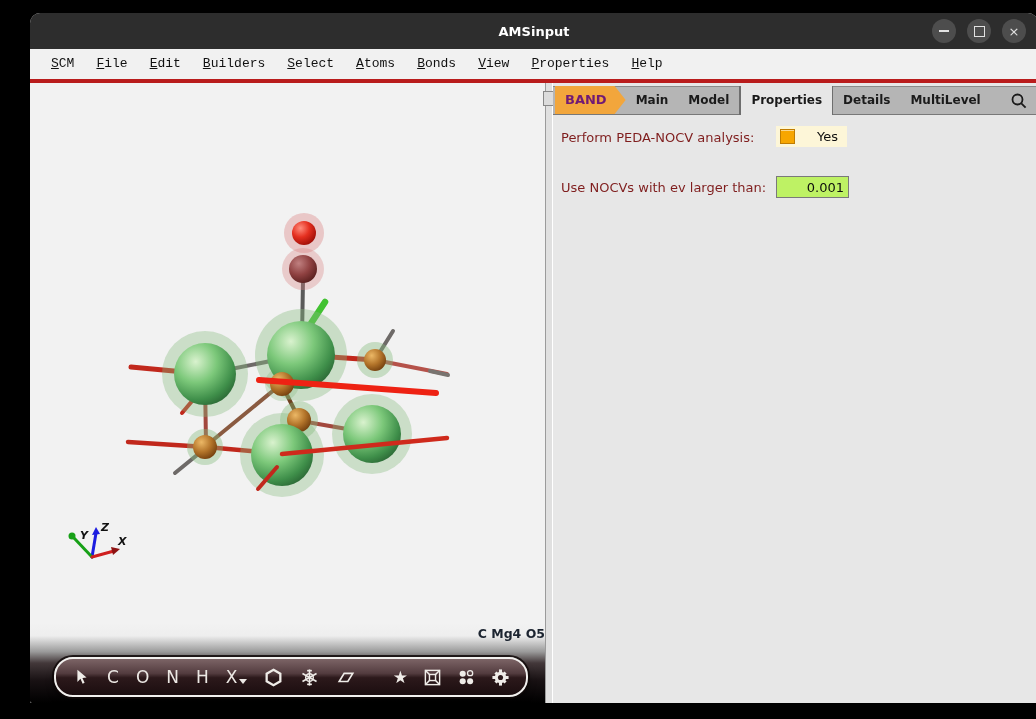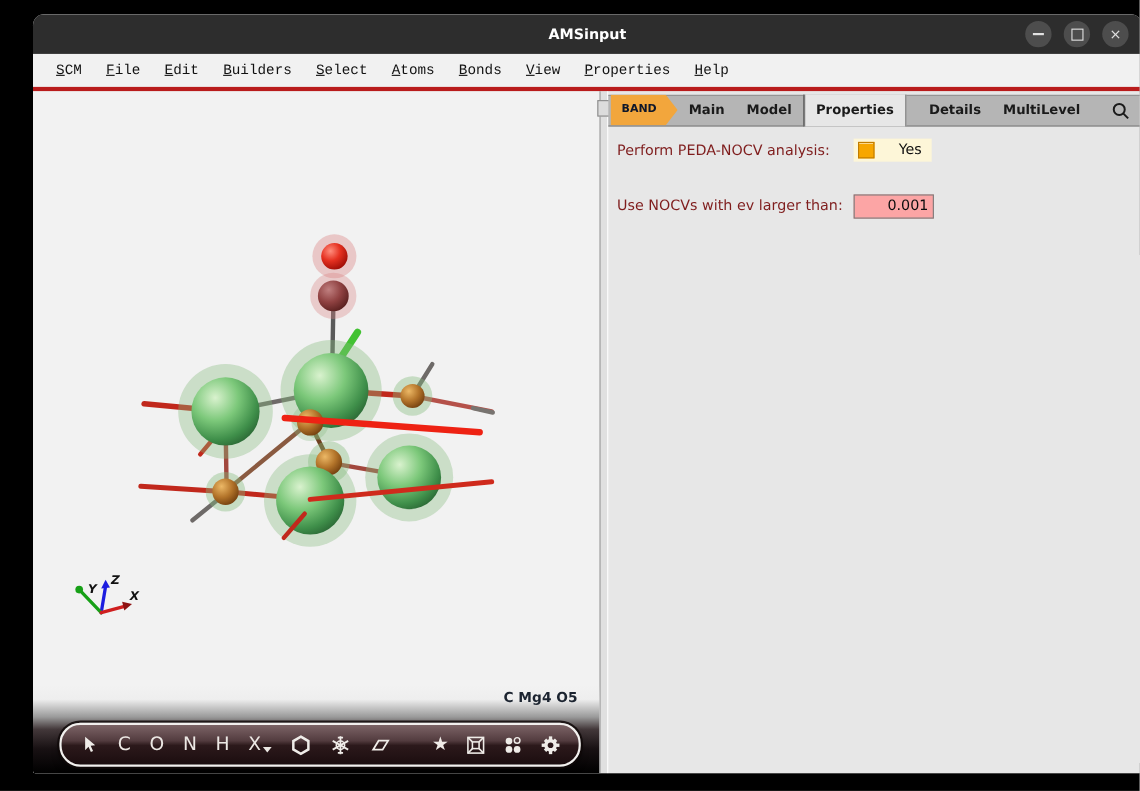--- a/index.html
+++ b/index.html
@@ -23,32 +23,32 @@
   .maxbox{display:block;width:9px;height:9px;border:1.5px solid #e2e2e2;}
   
   .menubar{flex:0 0 30px;background:#f1f1f1;border-bottom:4px solid #b91c1c;
     display:flex;align-items:center;padding-left:10px;font-family:Liberation Mono, monospace;}
   .menuitem{display:inline-block;font-size:13px;color:#111;padding:0 11px;line-height:30px;}
   .menuitem::first-letter{text-decoration:underline;}
   
   .content{flex:1;display:flex;min-height:0;}
   .viewer{flex:0 0 515px;width:515px;position:relative;background:#f2f2f2;overflow:hidden;}
   .molsvg{position:absolute;left:0;top:0;}
-  .formula{position:absolute;right:20px;top:543px;font-size:12.5px;font-weight:bold;color:#1c2430;z-index:3;}
+  .formula{position:absolute;right:0;top:543px;font-size:12.5px;font-weight:bold;color:#1c2430;z-index:3;}
   
   .sash{flex:0 0 6px;width:6px;background:#e0e0e0;border-left:1px solid #9b9b9b;
     border-right:1px solid #ffffff;position:relative;}
   .sash-handle{position:absolute;top:8px;left:-3px;width:10px;height:13px;
     background:#dcdcdc;border:1px solid #888;}
   
   .rightpanel{flex:1;min-width:0;background:#e7e7e7;display:flex;flex-direction:column;}
   .tabbar{flex:0 0 29px;margin-top:3px;background:#b5b5b5;position:relative;
     box-shadow:inset 0 1px 0 #8a8a8a, inset 0 -1px 0 #787878;
     display:flex;align-items:stretch;padding-left:2px;}
-  .tab-kicker{background:#f2a63c;color:#0f172a;font-weight:bold;font-size:10px;
+  .tab-kicker{background:#f2a63c;color:#701a75;font-weight:bold;font-size:13px;
     line-height:28px;height:28px;align-self:flex-start;padding:0 19px 0 10px;
     clip-path:polygon(0 0,calc(100% - 11px) 0,100% 50%,calc(100% - 11px) 100%,0 100%);}
   .tab{font-size:12px;font-weight:bold;line-height:29px;padding:0 10px;color:#1a1a1a;}
   .tabgroup{display:flex;border-right:1px solid #6e6e6e;}
   .tab.active{background:#e7e7e7;border-left:1px solid #6e6e6e;border-right:1px solid #6e6e6e;}
   .searchbtn{margin-left:auto;margin-right:10px;align-self:center;display:flex;}
   
   .headrow{flex:0 0 38px;position:relative;display:flex;align-items:center;justify-content:center;}
   .heading{font-size:13px;font-weight:bold;color:#0d0d0d;}
   .navbtns{position:absolute;right:10px;top:7px;display:flex;gap:10px;}
@@ -58,21 +58,21 @@
   .navbtn.helpb{color:#fff;font-size:12px;font-weight:bold;}
   
   .formarea{padding:11px 0 0 8px;}
   .frow{position:relative;height:22px;margin-bottom:28px;display:flex;align-items:center;}
   .flabel{font-size:13px;color:#7f1d1d;}
   .fctrl{position:absolute;left:215px;top:50%;transform:translateY(-50%);}
   .option-yes{display:inline-flex;align-items:center;gap:22px;background:#fdf6d8;
     padding:3px 9px 3px 4px;font-size:13px;color:#0d0d0d;}
   .swatch{width:13px;height:13px;background:#f7a600;border:1px solid #c07c00;
     box-shadow:inset 0 1px 0 rgba(255,255,255,.55);}
-  .numinput{width:63px;height:20px;border:1px solid #7a7a7a;background:#fca5a5;
+  .numinput{width:63px;height:20px;border:1px solid #7a7a7a;background:#bef264;
     font-size:13px;text-align:right;padding:0 4px;font-family:"DejaVu Sans",sans-serif;color:#0d0d0d;}
   
   .toolzone{position:absolute;left:0;right:0;bottom:0;height:80px;z-index:2;
     background:linear-gradient(to bottom,rgba(242,242,242,0) 0%,rgba(238,238,238,1) 16%,
       #9a9a9a 36%,#43383a 50%,#181113 72%,#000 100%);}
   .pill{position:absolute;left:24px;right:17px;top:34px;height:36px;border-radius:19px;
     background:linear-gradient(to bottom,#7c6466 0%,#533c3f 40%,#2c191b 52%,#1b0d0f 100%);
     border:2px solid #f2f0ee;
     box-shadow:0 0 0 2px rgba(15,8,8,.85), 0 5px 7px rgba(0,0,0,.55);
     display:flex;align-items:center;justify-content:space-between;padding:0 16px;}
@@ -295,21 +295,21 @@
     </div>
 
     <div class="rightpanel">
       <div class="tabbar">
         <span class="tab-kicker">BAND</span>
         <div class="tabgroup">
           <span class="tab">Main</span>
           <span class="tab">Model</span>
         </div>
         <span class="tab active">Properties</span>
-        <div class="tabgroup" style="border-right:none;padding-left:11px;">
+        <div class="tabgroup" style="border-right:none;">
           <span class="tab">Details</span>
           <span class="tab">MultiLevel</span>
         </div>
         <span class="searchbtn">
           <svg width="18" height="18" viewBox="0 0 18 18" fill="none" stroke="#1a1a1a" stroke-width="1.8">
             <circle cx="7.5" cy="7.5" r="5"></circle>
               <line x1="11.3" y1="11.3" x2="15.6" y2="15.6"></line>
           </svg>
         </span>
       </div>

